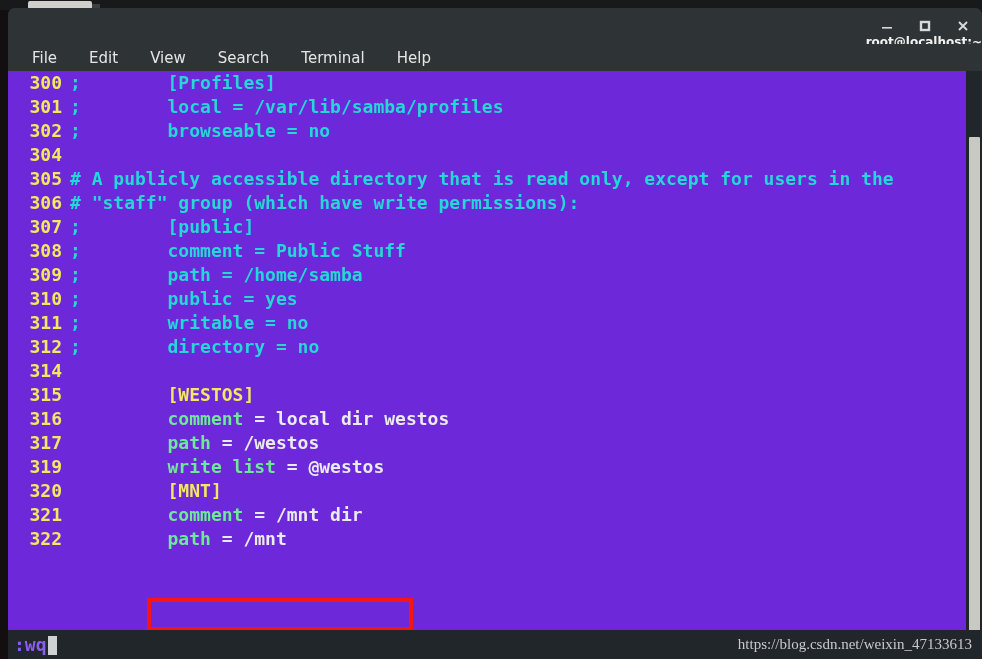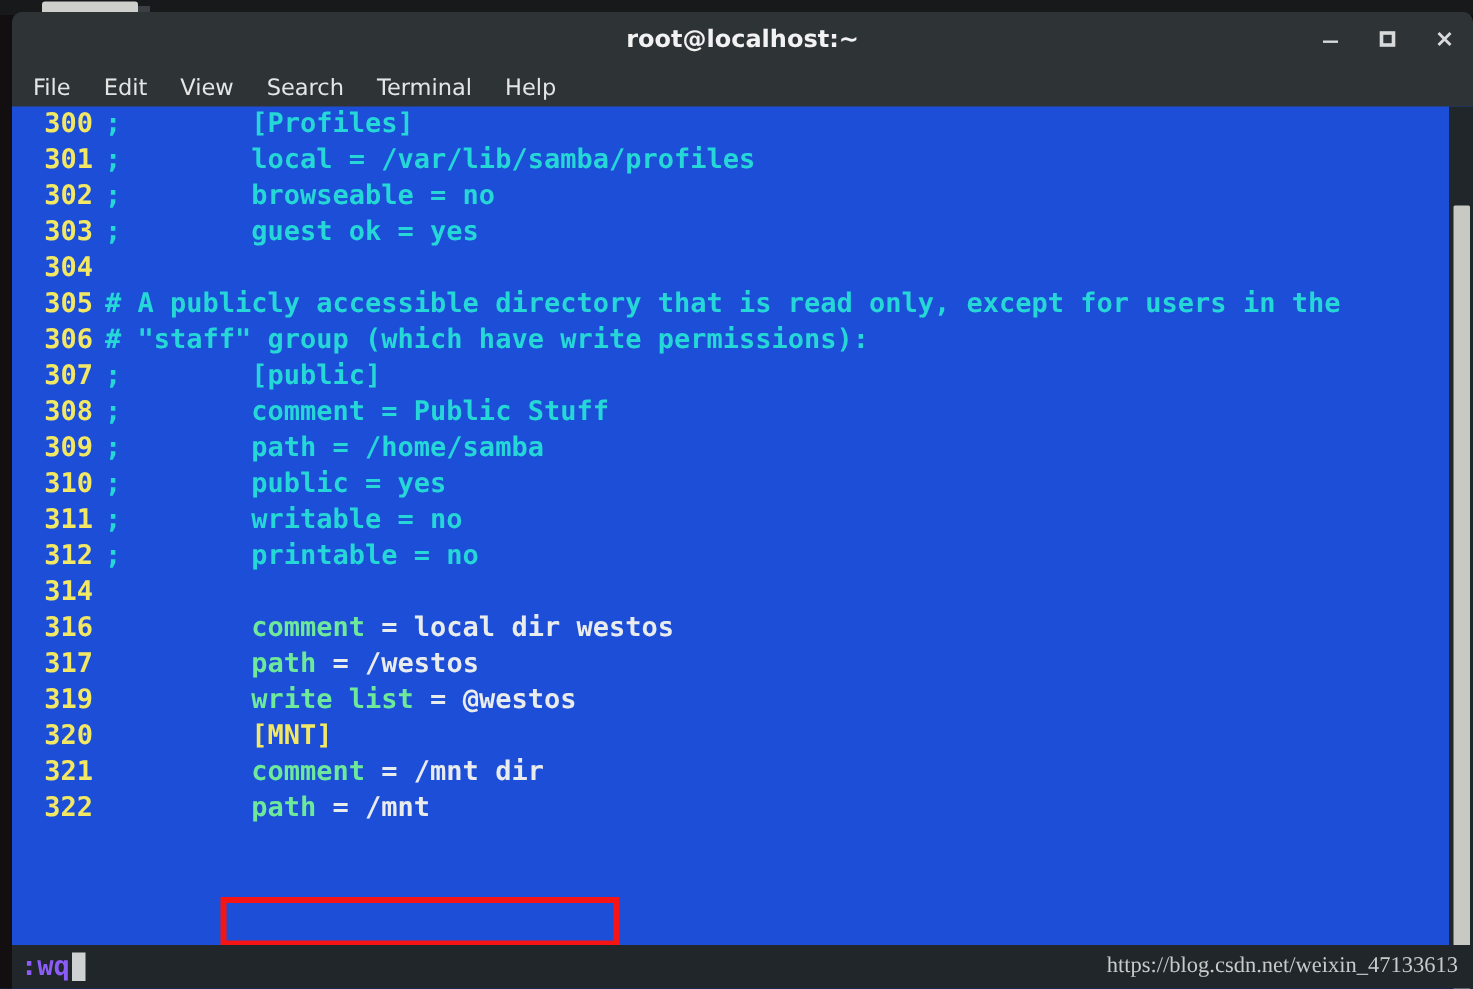--- a/index.html
+++ b/index.html
@@ -12,37 +12,37 @@
   .tabstrip{position:absolute;left:0;top:0;width:982px;height:10px;background:#17191b;}
   .tabstub{position:absolute;left:28px;top:1px;width:64px;height:8px;
            background:#cfcfcb;border-radius:2px 2px 0 0;}
   .tabstub-sh{position:absolute;left:92px;top:4px;width:8px;height:5px;background:#3b3f43;}
 
   
   .window{position:absolute;left:8px;top:8px;width:974px;height:651px;
           background:#2e3436;border-radius:7px 7px 0 0;}
   .titlebar{position:absolute;left:0;top:0;width:974px;height:36px;
             background:#2e3436;border-radius:7px 7px 0 0;}
-  .title{position:absolute;left:0;top:0;width:974px;height:36px;line-height:36px;
-         text-align:center;color:#f2f2f2;font-size:16px;font-weight:bold;
+  .title{position:absolute;left:0;top:16px;width:974px;height:36px;line-height:36px;
+         text-align:right;color:#f2f2f2;font-size:12px;font-weight:bold;
          font-family:"DejaVu Sans","Liberation Sans",sans-serif;}
   .wbtns{position:absolute;right:10px;top:0;height:36px;display:flex;align-items:center;gap:20px;}
   .wbtn{width:18px;height:18px;display:flex;align-items:center;justify-content:center;
         color:#d8dada;cursor:pointer;}
   .wbtn svg{display:block;}
 
   
   .menubar{position:absolute;left:0;top:36px;width:974px;height:27px;background:#2e3436;
            display:flex;align-items:center;padding-left:14px;box-sizing:border-box;}
   .menuitem{color:#e4e6e6;font-size:15px;margin-right:22px;cursor:pointer;
-            font-family:"DejaVu Sans","Liberation Sans",sans-serif;}
+            font-family:"DejaVu Sans","Liberation Sans",sans-serif;margin-left:10px;}
 
   
   .term{position:absolute;left:0;top:63px;width:974px;height:588px;
-        background:#1d4ed8;overflow:hidden;}
+        background:#6d28d9;overflow:hidden;}
   .rows{position:absolute;left:0;top:0;width:974px;}
   .row{height:24px;line-height:24px;white-space:pre;font-size:18px;
        font-family:"DejaVu Sans Mono","Liberation Mono",monospace;font-weight:bold;}
   .ln{display:inline-block;width:54px;text-align:right;color:#f2e863;padding-right:8px;}
   .cy{color:#26d7d7;}
   .gr{color:#6ee89a;}
   .wh{color:#e9eced;}
   .yl{color:#f2e863;}
 
   
@@ -105,31 +105,31 @@
       <span class="menuitem">Search</span>
       <span class="menuitem">Terminal</span>
       <span class="menuitem">Help</span>
     </div>
 
     <div class="term">
       <div class="rows" id="rows">
           <div class="row"><span class="ln">300</span><span class="cy">;        [Profiles]</span></div>
           <div class="row"><span class="ln">301</span><span class="cy">;        local = /var/lib/samba/profiles</span></div>
           <div class="row"><span class="ln">302</span><span class="cy">;        browseable = no</span></div>
-          <div class="row"><span class="ln">303</span><span class="cy">;        guest ok = yes</span></div>
           <div class="row"><span class="ln">304</span><span class="cy"></span></div>
           <div class="row"><span class="ln">305</span><span class="cy"># A publicly accessible directory that is read only, except for users in the</span></div>
           <div class="row"><span class="ln">306</span><span class="cy"># "staff" group (which have write permissions):</span></div>
           <div class="row"><span class="ln">307</span><span class="cy">;        [public]</span></div>
           <div class="row"><span class="ln">308</span><span class="cy">;        comment = Public Stuff</span></div>
           <div class="row"><span class="ln">309</span><span class="cy">;        path = /home/samba</span></div>
           <div class="row"><span class="ln">310</span><span class="cy">;        public = yes</span></div>
           <div class="row"><span class="ln">311</span><span class="cy">;        writable = no</span></div>
-          <div class="row"><span class="ln">312</span><span class="cy">;        printable = no</span></div>
+          <div class="row"><span class="ln">312</span><span class="cy">;        directory = no</span></div>
           <div class="row"><span class="ln">314</span><span class="cy"></span></div>
+          <div class="row"><span class="ln">315</span><span class="yl">         [WESTOS]</span></div>
           <div class="row"><span class="ln">316</span><span class="gr">         comment</span><span class="wh"> = local dir westos</span></div>
           <div class="row"><span class="ln">317</span><span class="gr">         path</span><span class="wh"> = /westos</span></div>
           <div class="row"><span class="ln">319</span><span class="gr">         write list</span><span class="wh"> = @westos</span></div>
           <div class="row"><span class="ln">320</span><span class="yl">         [MNT]</span></div>
           <div class="row"><span class="ln">321</span><span class="gr">         comment</span><span class="wh"> = /mnt dir</span></div>
           <div class="row"><span class="ln">322</span><span class="gr">         path</span><span class="wh"> = /mnt</span></div>
         </div>
       <div class="redbox"></div>
     </div>
 

